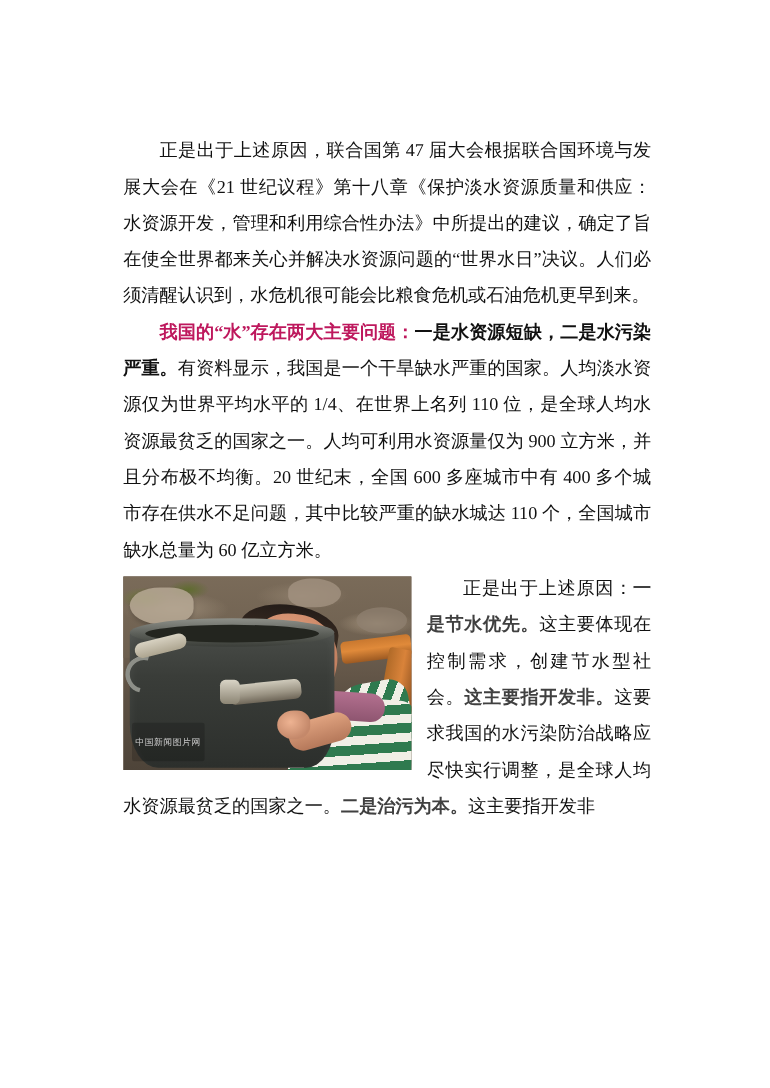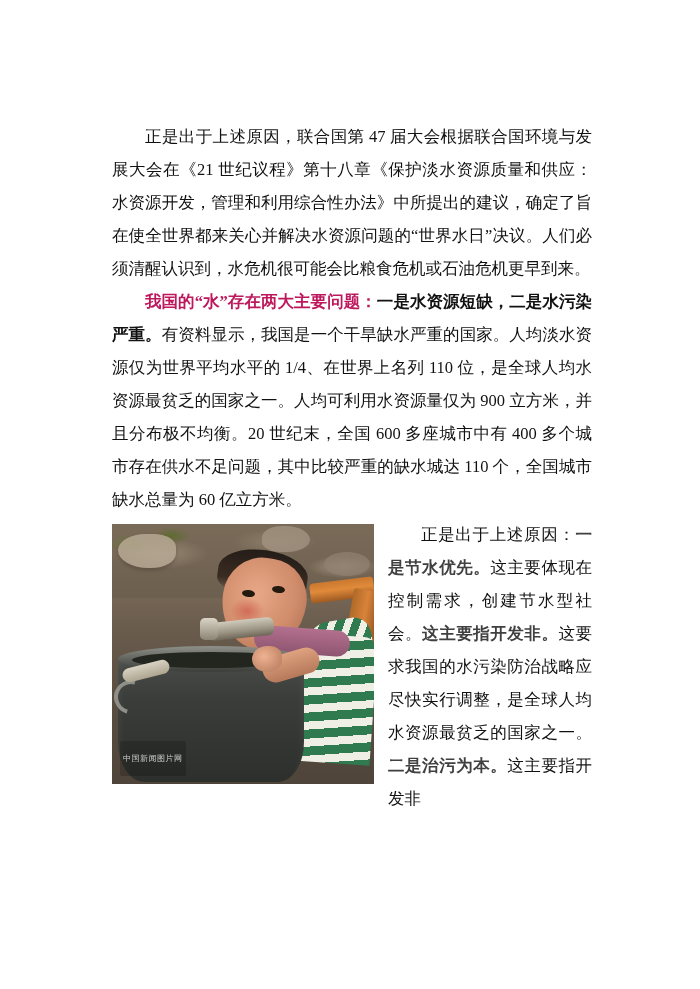--- a/index.html
+++ b/index.html
@@ -48,21 +48,21 @@
     font-weight: bold;
   }
   
   .img-wrap-block {
     margin-top: 2px;
     overflow: hidden;
   }
   .photo {
     float: left;
     width: 262px;
-    height: 260px;
+    height: 176px;
     margin: 6px 14px 2px 0;
     position: relative;
     overflow: hidden;
     border: 0;
     background: #6b5a4a;
   }
   
   .ph-bg {
     position: absolute;
     inset: 0;

